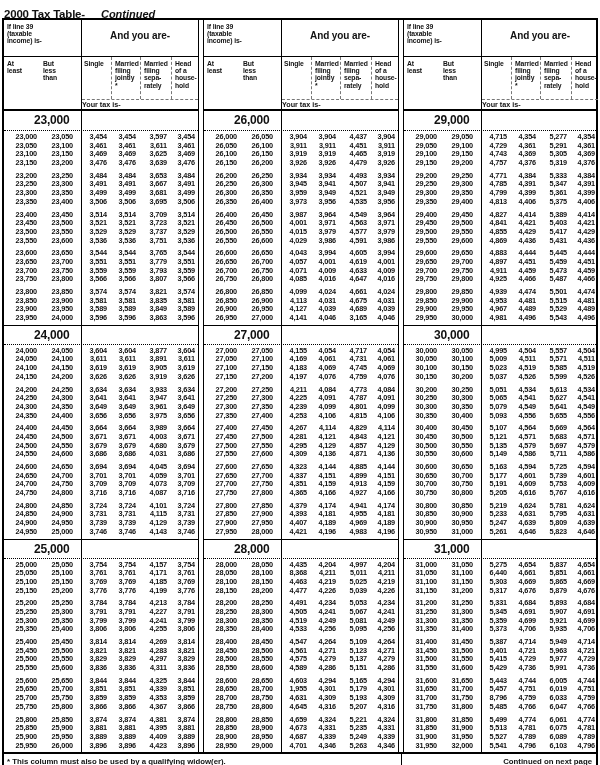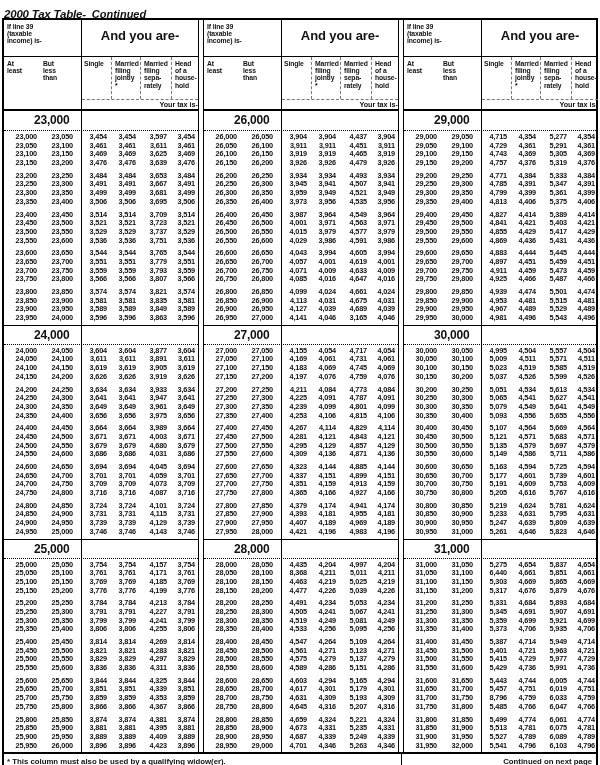--- a/index.html
+++ b/index.html
@@ -4,22 +4,22 @@
 <style>
   * { margin: 0; padding: 0; box-sizing: border-box; }
   html, body { background: #fff; }
   body {
     width: 600px; height: 765px;
     font-family: "Liberation Sans", sans-serif;
     color: #111; overflow: hidden;
     padding: 3px 2px 0 2px;
   }
   .title-row { padding: 1px 0 2px 2px; height: 15px; }
-  .title-main { font-size: 11.5px; font-weight: 700; letter-spacing: -0.2px; font-style: italic; }
-  .title-cont { font-size: 11px; font-weight: 700; font-style: italic; margin-left: 6px; }
+  .title-main { font-size: 11.5px; font-weight: 700; letter-spacing: -0.2px; }
+  .title-cont { font-size: 11px; font-weight: 700; font-style: italic; margin-left: 16px; }
 
   .taxtable {
     border: 2px solid #000;
     background: #fff;
   }
   .groups-wrap { display: flex; gap: 4px; }
   .group {
     width: 196px;
     border-left: 1px solid #000; border-right: 1px solid #000;
     position: relative;
@@ -28,27 +28,27 @@
   .group:last-child { border-right: none; }
   
   .group .vline { position: absolute; left: 77px; top: 0; bottom: 0; width: 1px; background: #000; }
 
   .grp-cols { display: grid; grid-template-columns: 36px 41px 30px 29px 31px 27px; }
 
   .group-header { border-bottom: 2px solid #000; }
   .h-row1 { display: flex; border-bottom: 1px solid #000; height: 37px; }
   .hc { font-weight: 700; font-size: 6.8px; line-height: 7.2px; white-space: pre-line; letter-spacing: -0.1px; }
   .income { width: 78px; padding: 3px 0 0 3px; }
-  .andyou { flex: 1; text-align: center; padding-top: 12px; font-size: 13px; }
+  .andyou { flex: 1; text-align: center; padding-top: 12px; font-size: 10px; }
   .h-row2 { height: 42px; }
   .h-row2 .hc { padding: 3px 0 0 3px; }
   .dash { border-left: 1px dashed #777; }
   .h-row3 { display: flex; height: 10px; }
   .h-row3 .spacer { width: 78px; }
-  .yourtax { flex: 1; text-align: right; font-weight: 700; font-size: 7.2px; line-height: 9px; border-top: 1px dashed #777; }
+  .yourtax { flex: 1; text-align: left; font-weight: 700; font-size: 7.2px; line-height: 9px; border-top: 1px dashed #777; }
 
   .section-label {
     height: 20px; line-height: 19px;
     font-size: 12px; font-weight: 700; letter-spacing: -0.2px;
     padding-left: 30px;
     border-bottom: 1px dotted #000;
   }
   .section + .section .section-label { border-top: 1.5px solid #000; }
   .section-body { padding-top: 2px; padding-bottom: 2px; }
   .rowblock { margin-bottom: 4px; }
@@ -1138,21 +1138,21 @@
                 <span class="c0">28,600</span>
                 <span class="c1">28,650</span>
                 <span class="c2">4,603</span>
                 <span class="c3">4,294</span>
                 <span class="c4">5,165</span>
                 <span class="c5">4,294</span>
               </div>
               <div class="trow grp-cols">
                 <span class="c0">28,650</span>
                 <span class="c1">28,700</span>
-                <span class="c2">4,617</span>
+                <span class="c2">1,955</span>
                 <span class="c3">4,301</span>
                 <span class="c4">5,179</span>
                 <span class="c5">4,301</span>
               </div>
               <div class="trow grp-cols">
                 <span class="c0">28,700</span>
                 <span class="c1">28,750</span>
                 <span class="c2">4,631</span>
                 <span class="c3">4,309</span>
                 <span class="c4">5,193</span>

